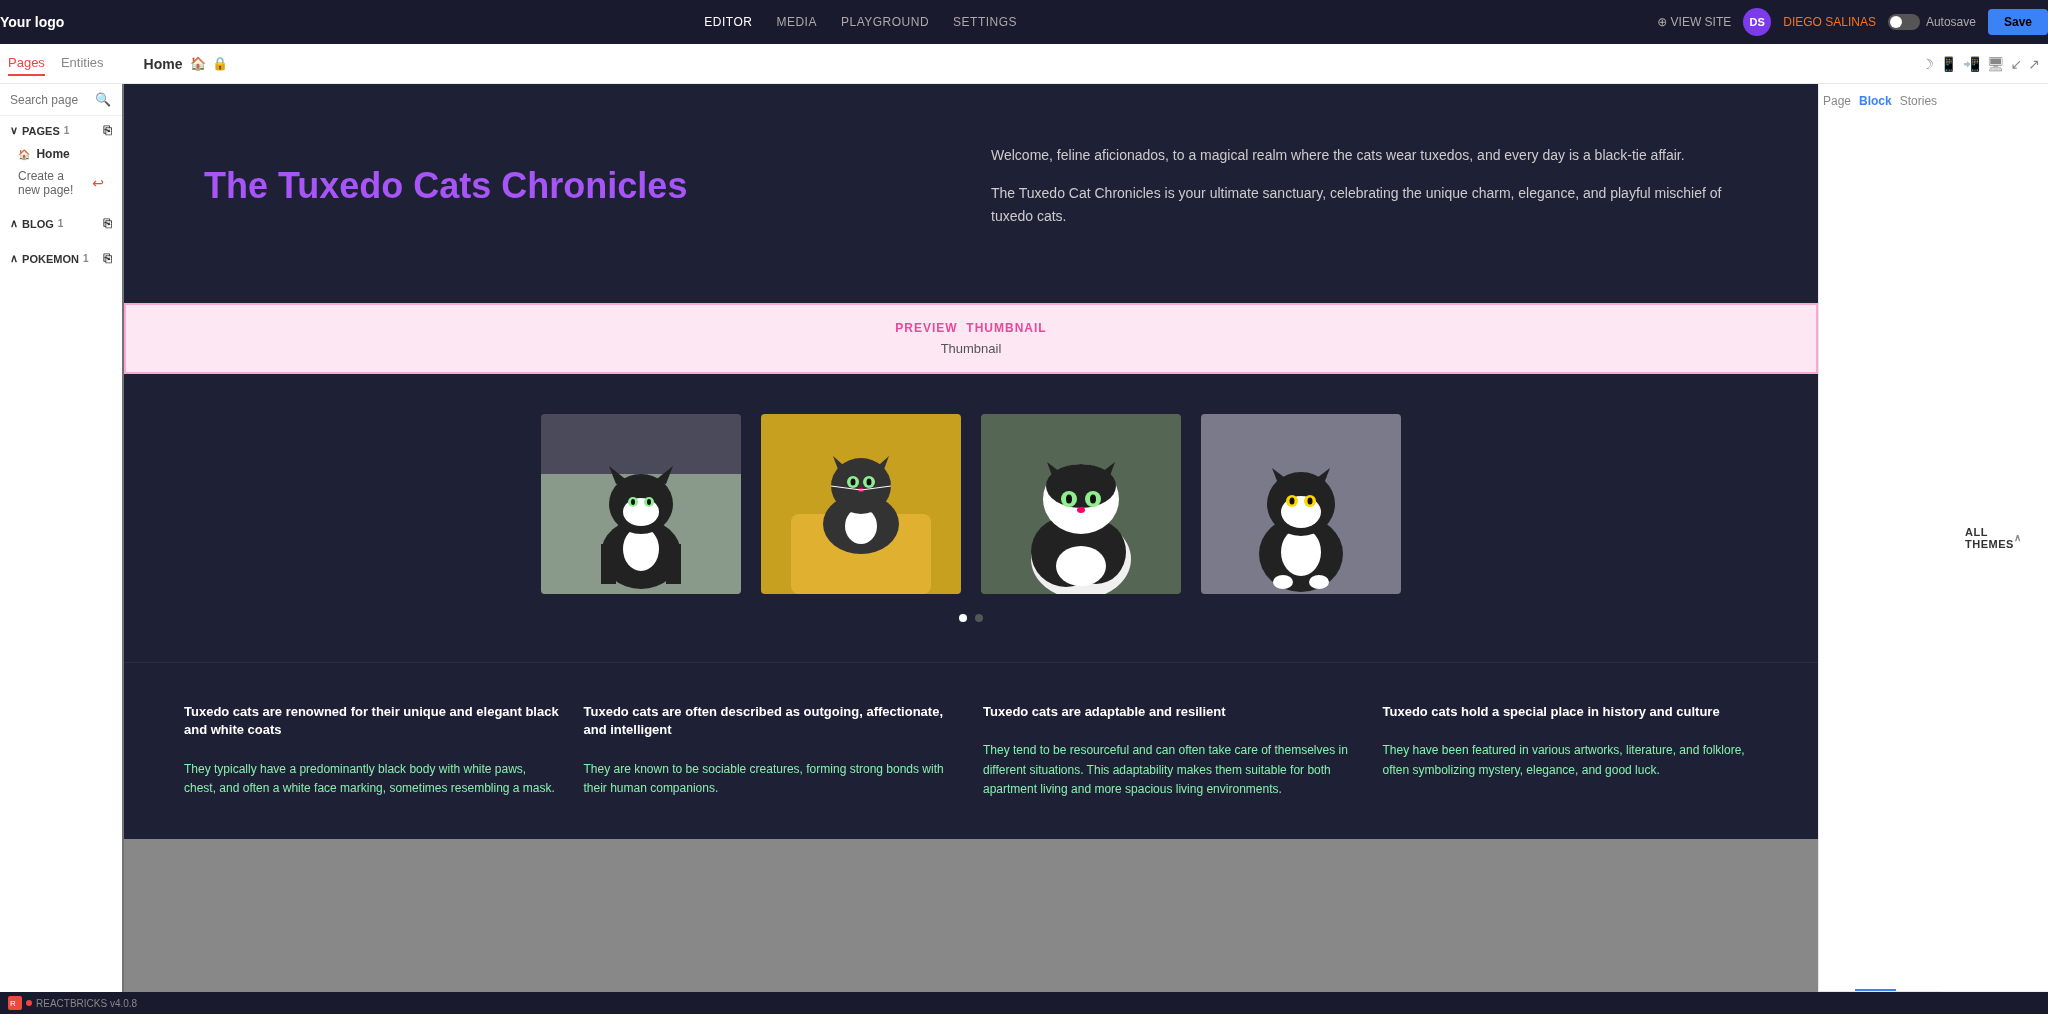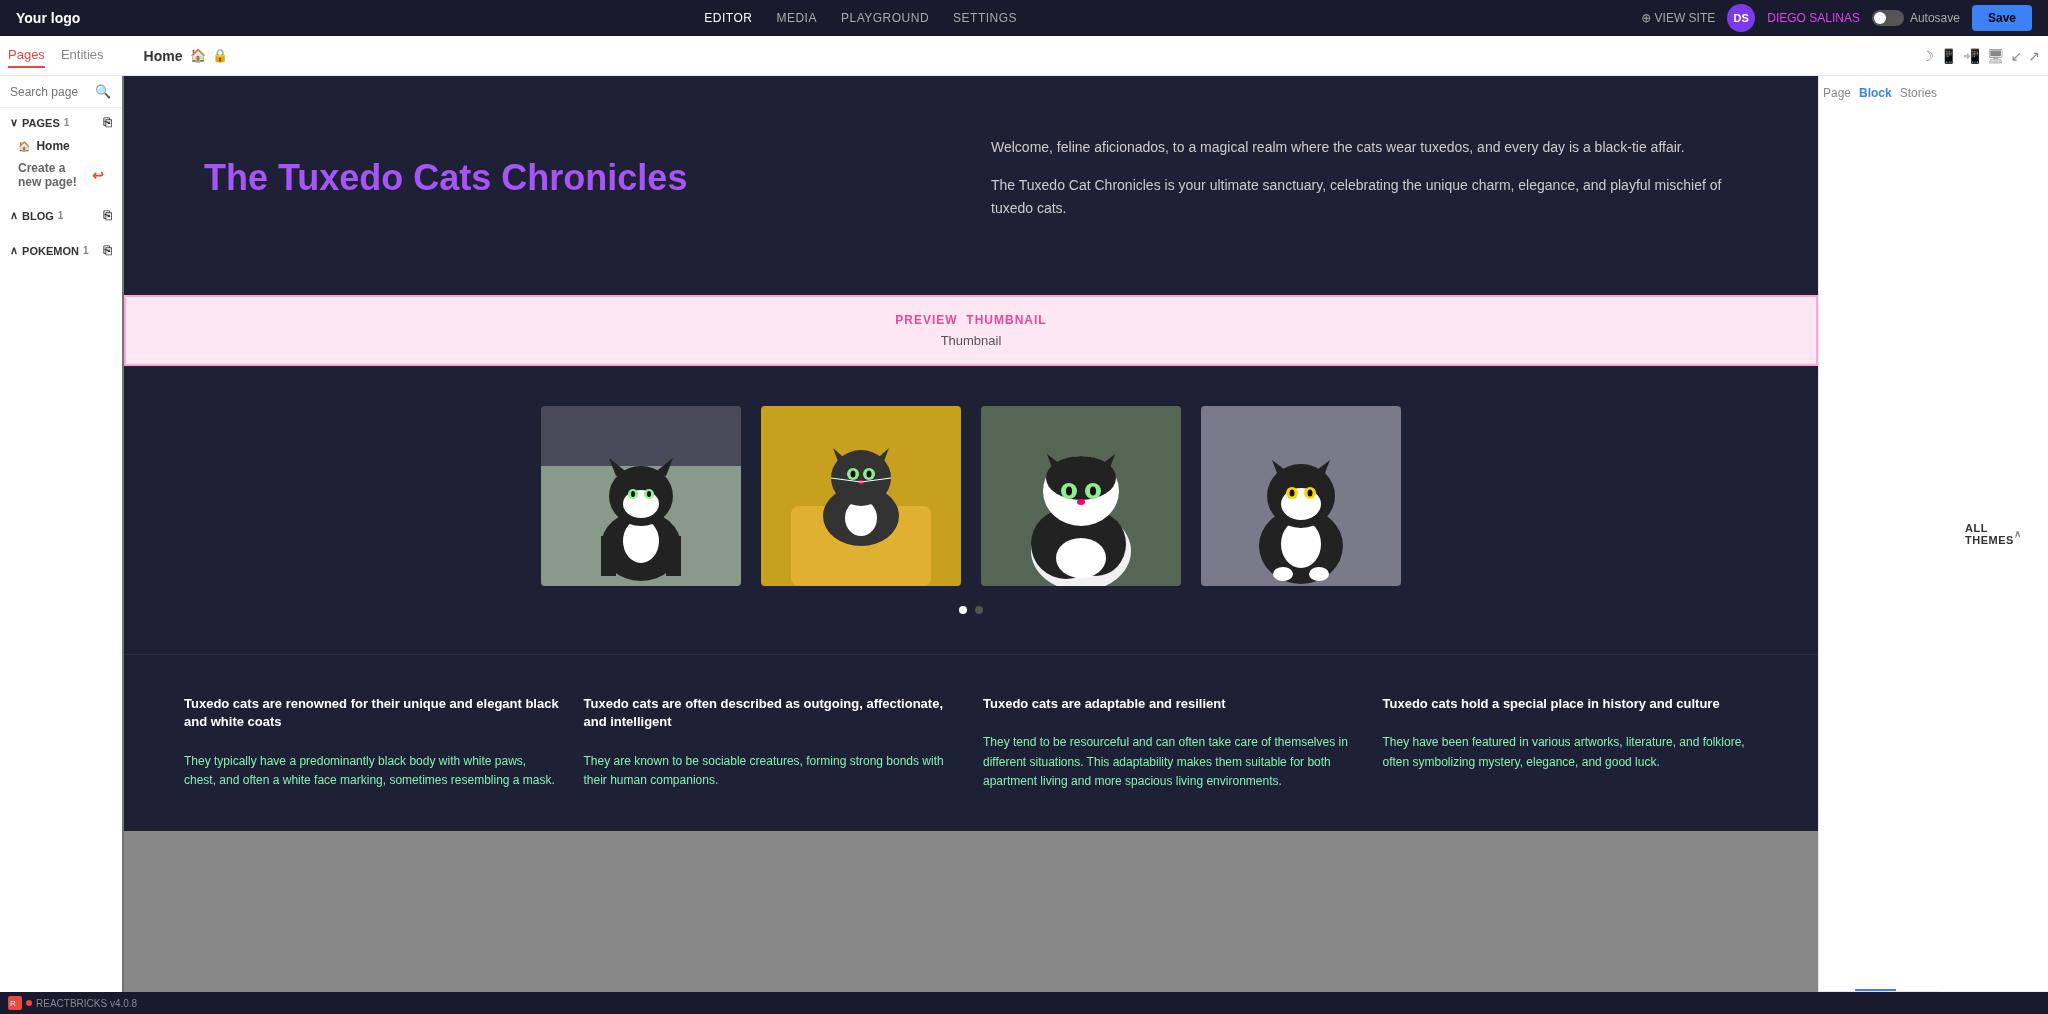--- a/index.html
+++ b/index.html
@@ -1,35 +1,35 @@
 <!DOCTYPE html>
 <html><head>
   <meta charset="utf-8">
   <style>
     * { box-sizing: border-box; margin: 0; padding: 0; }
     body { font-family: -apple-system, BlinkMacSystemFont, 'Segoe UI', sans-serif; font-size: 13px; background: #f0f0f0; overflow: hidden; height: 100vh; display: flex; flex-direction: column; }
 
     
     .top-nav {
-      height: 36px;
+      height: 44px;
       background: #1a1a2e;
       display: flex;
       align-items: center;
-      padding: 0 16px;
+      padding: 0 0;
       gap: 24px;
       flex-shrink: 0;
     }
     .logo { color: white; font-size: 14px; font-weight: 600; margin-right: auto; }
     .nav-links { display: flex; gap: 24px; margin: 0 auto; }
     .nav-link { color: #aaa; font-size: 12px; letter-spacing: 0.5px; cursor: pointer; text-decoration: none; }
     .nav-link.active { color: white; }
     .top-nav-right { display: flex; align-items: center; gap: 12px; margin-left: auto; }
     .view-site-btn { color: #aaa; font-size: 12px; cursor: pointer; display: flex; align-items: center; gap: 4px; }
     .avatar { width: 28px; height: 28px; background: #7c3aed; border-radius: 50%; display: flex; align-items: center; justify-content: center; color: white; font-size: 11px; font-weight: bold; }
-    .user-name { color: #d946ef; font-size: 12px; }
+    .user-name { color: #f97316; font-size: 12px; }
     .save-btn { background: #3b82f6; color: #000000; border: none; border-radius: 4px; padding: 6px 16px; font-size: 12px; cursor: pointer; font-weight: 600; }
     .autosave-toggle { display: flex; align-items: center; gap: 6px; color: #aaa; font-size: 12px; }
     .toggle-switch { width: 32px; height: 16px; background: #555; border-radius: 8px; position: relative; cursor: pointer; }
     .toggle-knob { width: 12px; height: 12px; background: white; border-radius: 50%; position: absolute; top: 2px; left: 2px; }
 
     
     .second-bar {
       height: 40px;
       background: white;
       display: flex;
@@ -79,21 +79,21 @@
       color: #333;
       width: 100%;
       background: transparent;
     }
     .pages-section { padding: 8px 10px; }
     .section-header { display: flex; align-items: center; gap: 4px; font-size: 11px; font-weight: 700; color: #333; margin-bottom: 6px; cursor: pointer; }
     .section-count { font-size: 10px; color: #888; }
     .page-item { display: flex; align-items: center; gap: 6px; padding: 4px 8px; font-size: 12px; cursor: pointer; border-radius: 4px; color: #555; }
     .page-item.active { color: #333; font-weight: 600; }
     .page-item-icon { font-size: 10px; }
-    .create-page { display: flex; align-items: center; gap: 6px; padding: 4px 8px; font-size: 12px; color: #666; cursor: pointer; font-weight: bold; }
+    .create-page { display: flex; align-items: center; gap: 6px; padding: 4px 8px; font-size: 12px; color: #666; cursor: pointer; }
     .create-page-arrow { color: #e74c3c; font-size: 14px; }
 
     
     .canvas-area {
       flex: 1;
       overflow-y: auto;
       overflow-x: hidden;
       background: #888;
       display: flex;
       flex-direction: column;

